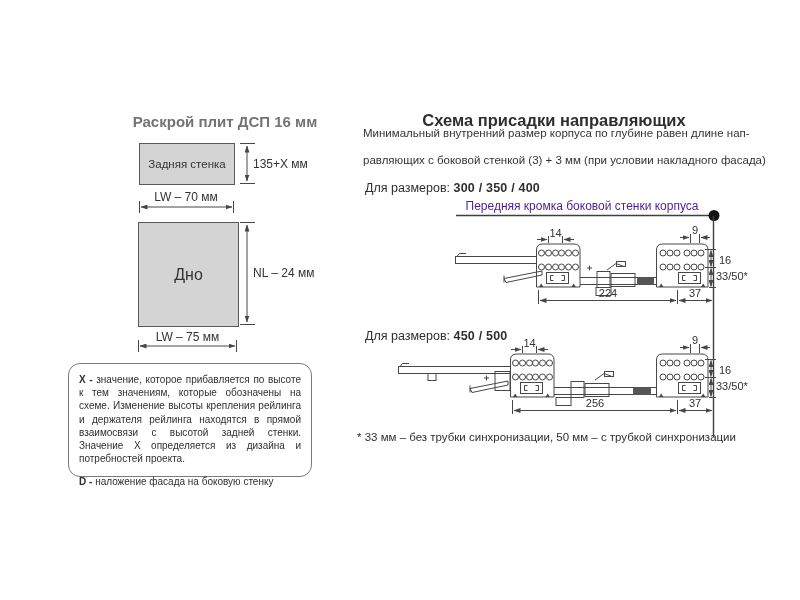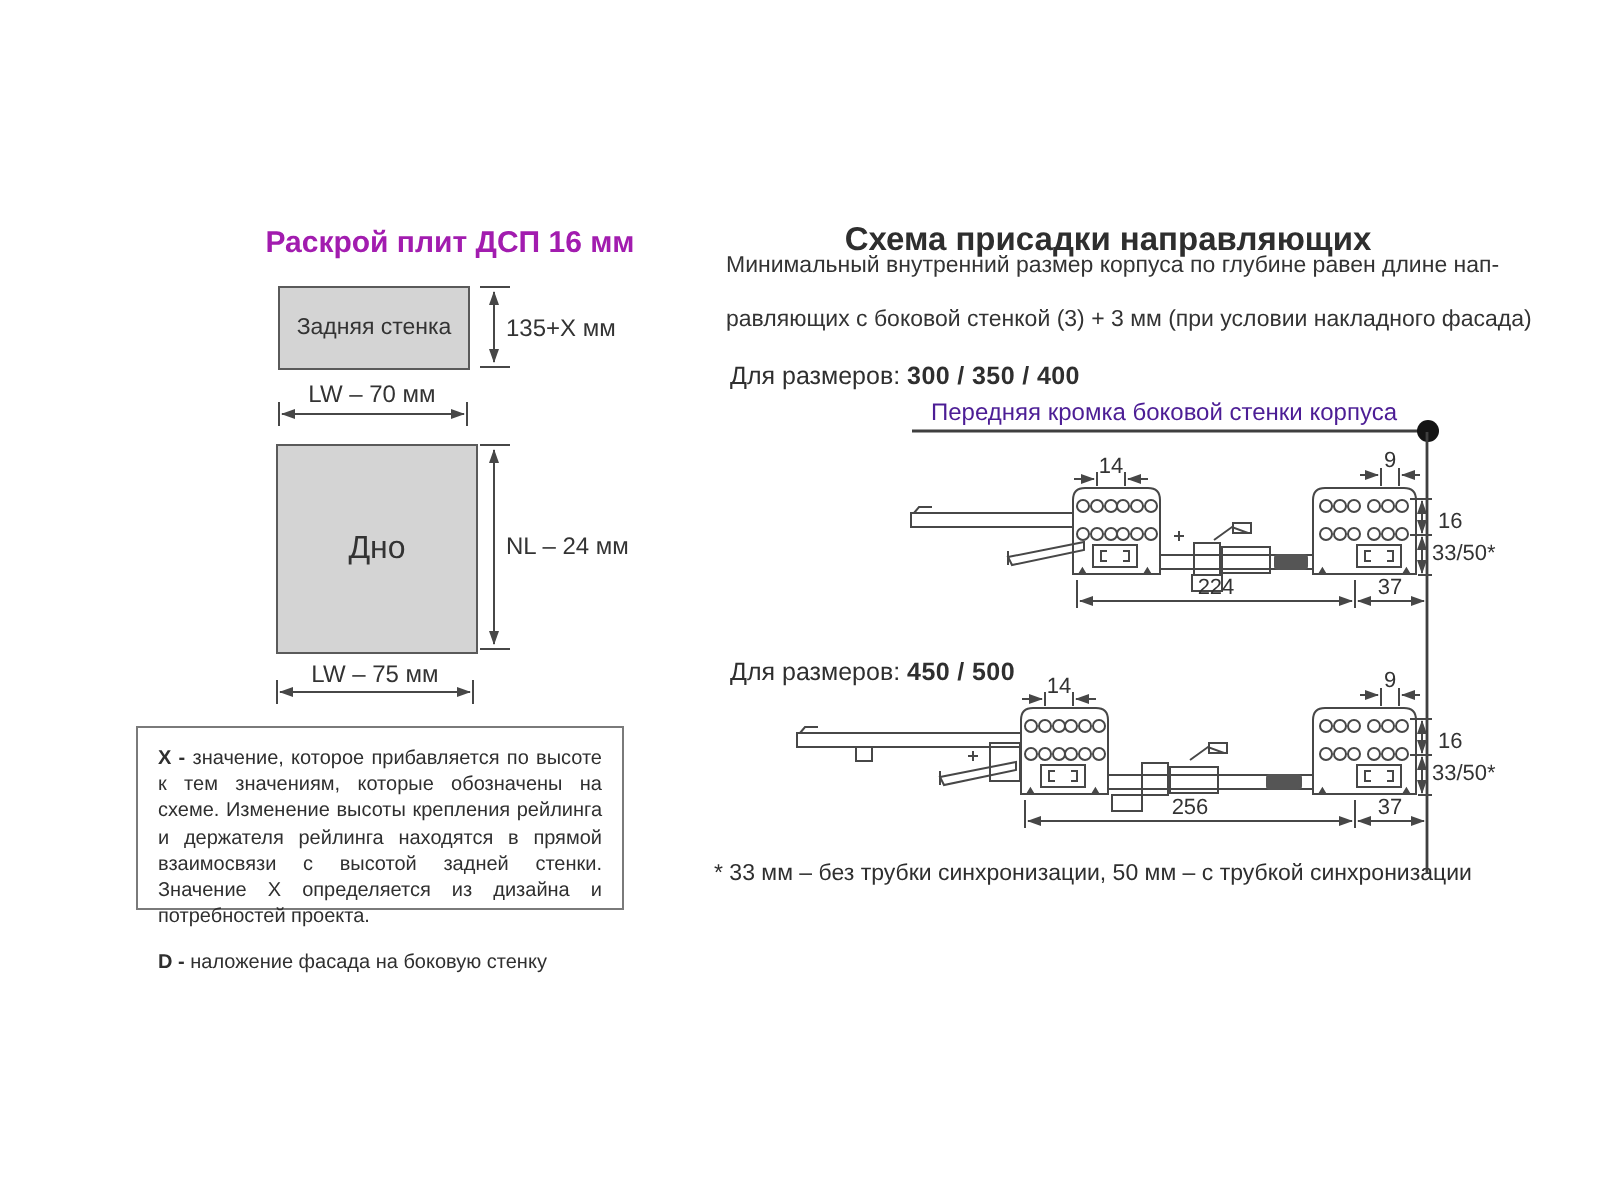--- a/index.html
+++ b/index.html
@@ -1,19 +1,19 @@
 <!DOCTYPE html>
 <html><head>
 <meta charset="utf-8">
 <style>
   html,body{margin:0;padding:0;background:#ffffff;}
   .canvas{position:relative;width:800px;height:600px;background:#ffffff;overflow:hidden;
           font-family:"Liberation Sans",sans-serif;color:#3b3b3b;}
   .abs{position:absolute;}
-  .ttl{font-weight:bold;font-size:15px;text-align:center;color:#a21caf;}
+  .ttl{font-weight:bold;font-size:15px;text-align:center;color:#737373;}
   .rttl{font-weight:bold;font-size:16.5px;text-align:center;color:#2e2e2e;}
   .panel{background:#d4d4d4;border:1px solid #5a5a5a;display:flex;align-items:center;justify-content:center;
          font-size:11.5px;color:#333;}
   .dimlbl{font-size:12px;color:#333;white-space:nowrap;}
   .cdim{text-align:center;}
   .notebox{border:1px solid #7a7a7a;font-size:10px;line-height:1.32;color:#2f2f2f;
            padding:9px 10px 0 10px;box-sizing:border-box;}
   .notebox p{margin:0 0 10px 0;text-align:justify;}
   .notebox p.last{text-align:left;}
   .introline{font-size:11.5px;white-space:nowrap;color:#333;}
@@ -41,21 +41,21 @@
   </div>
   <div class="abs dimlbl" style="left:253px;top:157px;">135+X мм</div>
   <div class="abs dimlbl cdim" style="left:139px;top:190px;width:94px;">LW – 70 мм</div>
 
   <div class="abs panel" style="left:138px;top:222px;width:99px;height:103px;font-size:16px;">
     <span>Дно</span>
   </div>
   <div class="abs dimlbl" style="left:253px;top:266px;">NL – 24 мм</div>
   <div class="abs dimlbl cdim" style="left:138px;top:330px;width:99px;">LW – 75 мм</div>
 
-  <div class="abs notebox" style="left:68px;top:363px;width:244px;height:92px;">
+  <div class="abs notebox" style="left:68px;top:363px;width:244px;height:114px;border-radius:12px;">
     <p><b>X -</b> <span>значение, которое прибавляется по высоте к тем значениям, которые обозначены на схеме. Изменение высоты крепления рейлинга и держателя рейлинга находятся в прямой взаимосвязи с высотой задней стенки. Значение X определяется из дизайна и потребностей проекта.</span></p>
     <p class="last"><b>D -</b> <span>наложение фасада на боковую стенку</span></p>
   </div>
 
   <div class="abs rttl" style="left:363px;top:111px;width:382px;">Схема присадки направляющих</div>
 
   <div class="abs introline" style="left:363px;top:127px;">Минимальный внутренний размер корпуса по глубине равен длине нап-</div>
   <div class="abs introline" style="left:363px;top:154px;">равляющих с боковой стенкой (3) + 3 мм (при условии накладного фасада)</div>
 
   <div class="abs sizes" style="left:365px;top:181px;">

